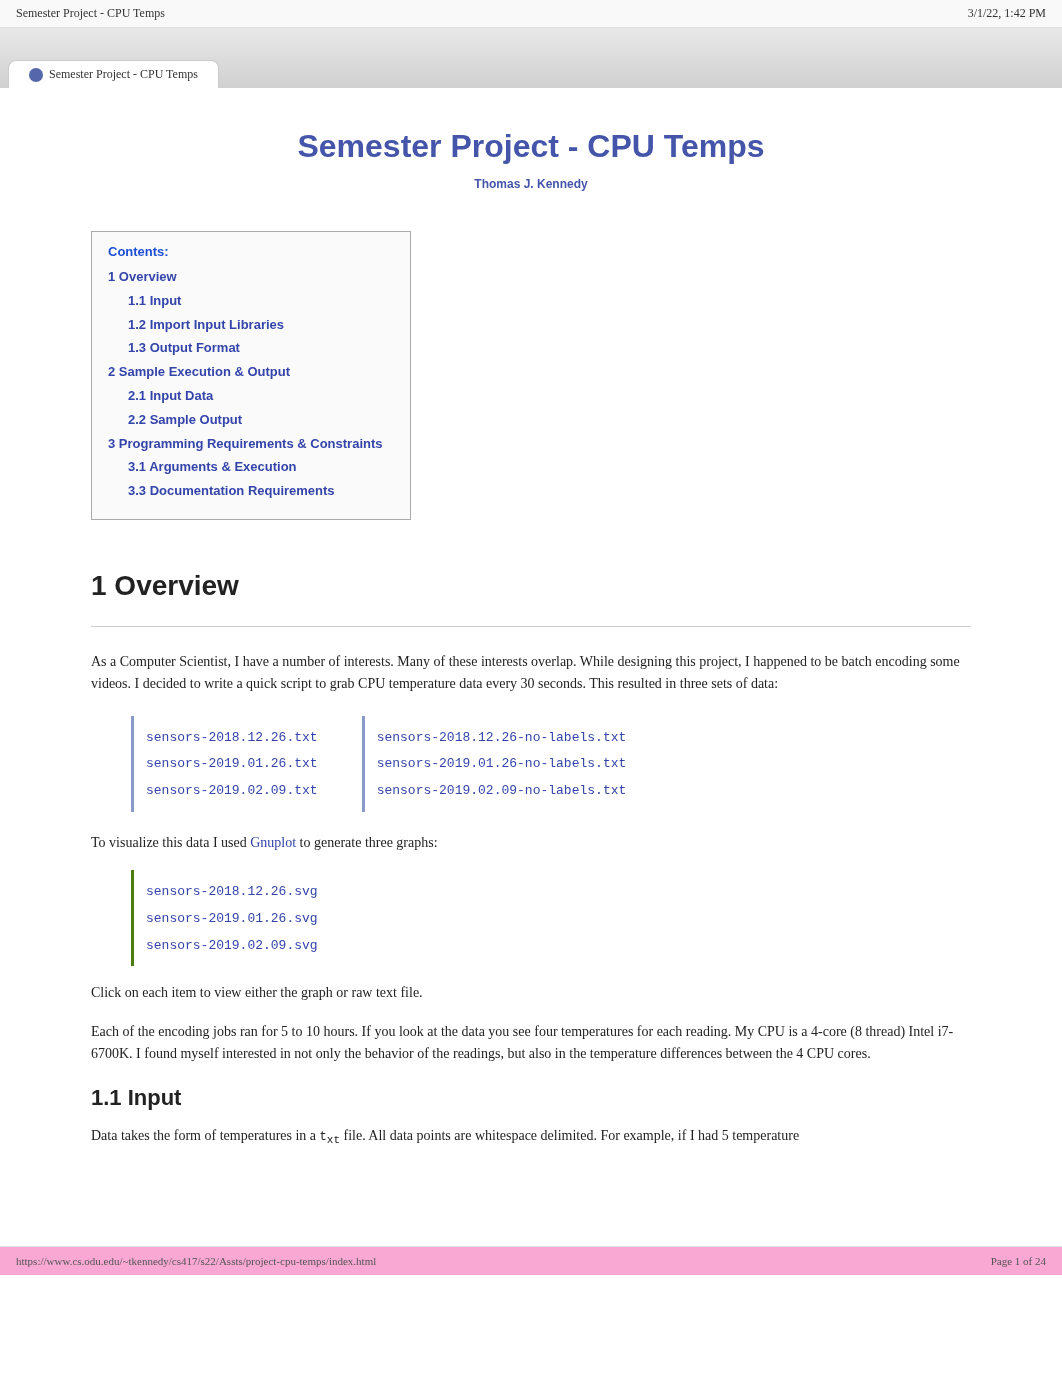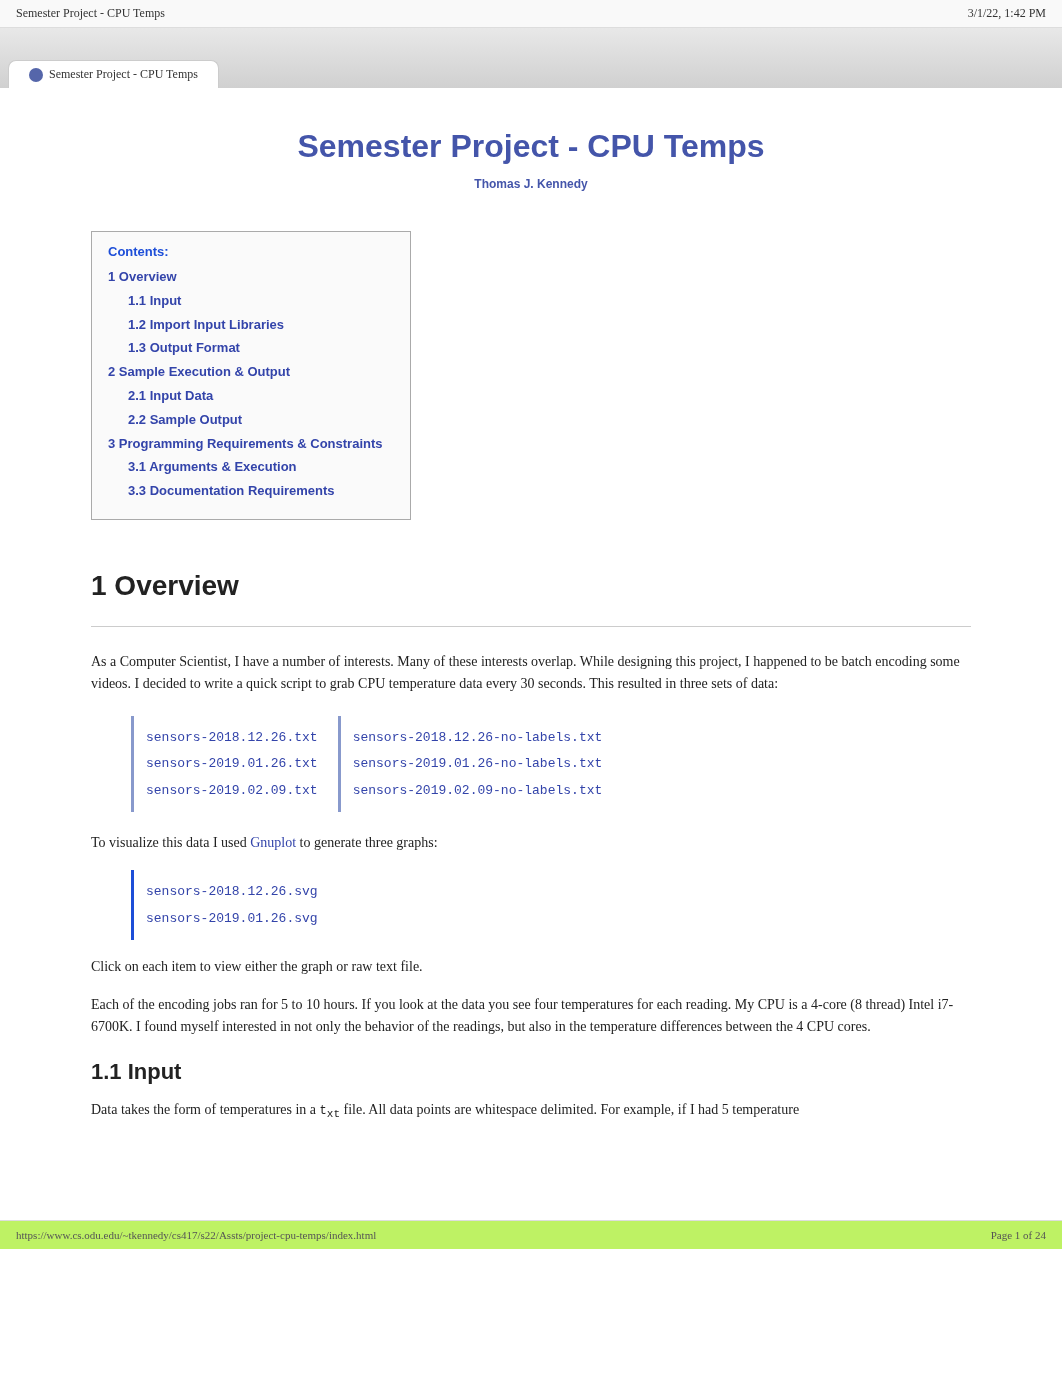--- a/index.html
+++ b/index.html
@@ -151,21 +151,21 @@
     .para {
       line-height: 1.6;
       margin-bottom: 16px;
       font-size: 14px;
       color: #222;
     }
 
     
     .file-list-container {
       display: flex;
-      gap: 20px;
+      gap: 44px;
       margin: 20px 40px;
     }
     .file-list {
       list-style: none;
       padding: 8px 0;
       border-left: 3px solid #8899cc;
       padding-left: 12px;
     }
     .file-list li {
       line-height: 1.9;
@@ -179,21 +179,21 @@
 
     .inline-link {
       color: #3344aa;
       text-decoration: none;
     }
 
     
     .file-list-single {
       list-style: none;
       margin: 16px 40px;
-      border-left: 3px solid #1d4ed8;
+      border-left: 3px solid #4d7c0f;
       padding: 8px 0 8px 12px;
     }
     .file-list-single li {
       line-height: 1.9;
     }
     .file-list-single li a {
       color: #3344aa;
       text-decoration: none;
       font-size: 13px;
       font-family: 'Courier New', monospace;
@@ -212,21 +212,21 @@
 
     
     .page-footer {
       display: flex;
       justify-content: space-between;
       align-items: center;
       padding: 8px 16px;
       font-size: 11px;
       color: #555;
       border-top: 1px solid #ddd;
-      background: #bef264;
+      background: #f9a8d4;
       margin-top: 20px;
     }
 
     hr.section-divider {
       border: none;
       border-top: 1px solid #ccc;
       margin: 8px 0 24px 0;
     }
   </style>
 </head>
@@ -329,20 +329,23 @@
   </p>
 
   
   <ul class="file-list-single">
     <li>
       <a href="#">sensors-2018.12.26.svg</a>
     </li>
     <li>
       <a href="#">sensors-2019.01.26.svg</a>
     </li>
+    <li>
+      <a href="#">sensors-2019.02.09.svg</a>
+    </li>
   </ul>
 
   <p class="para">Click on each item to view either the graph or raw text file.</p>
 
   <p class="para">Each of the encoding jobs ran for 5 to 10 hours. If you look at the data you see four temperatures for each reading. My CPU is a 4-core (8 thread) Intel i7-6700K. I found myself interested in not only the behavior of the readings, but also in the temperature differences between the 4 CPU cores.</p>
 
   
   <h2 class="section-h2" id="input">1.1 Input</h2>
 
   <p class="para">

